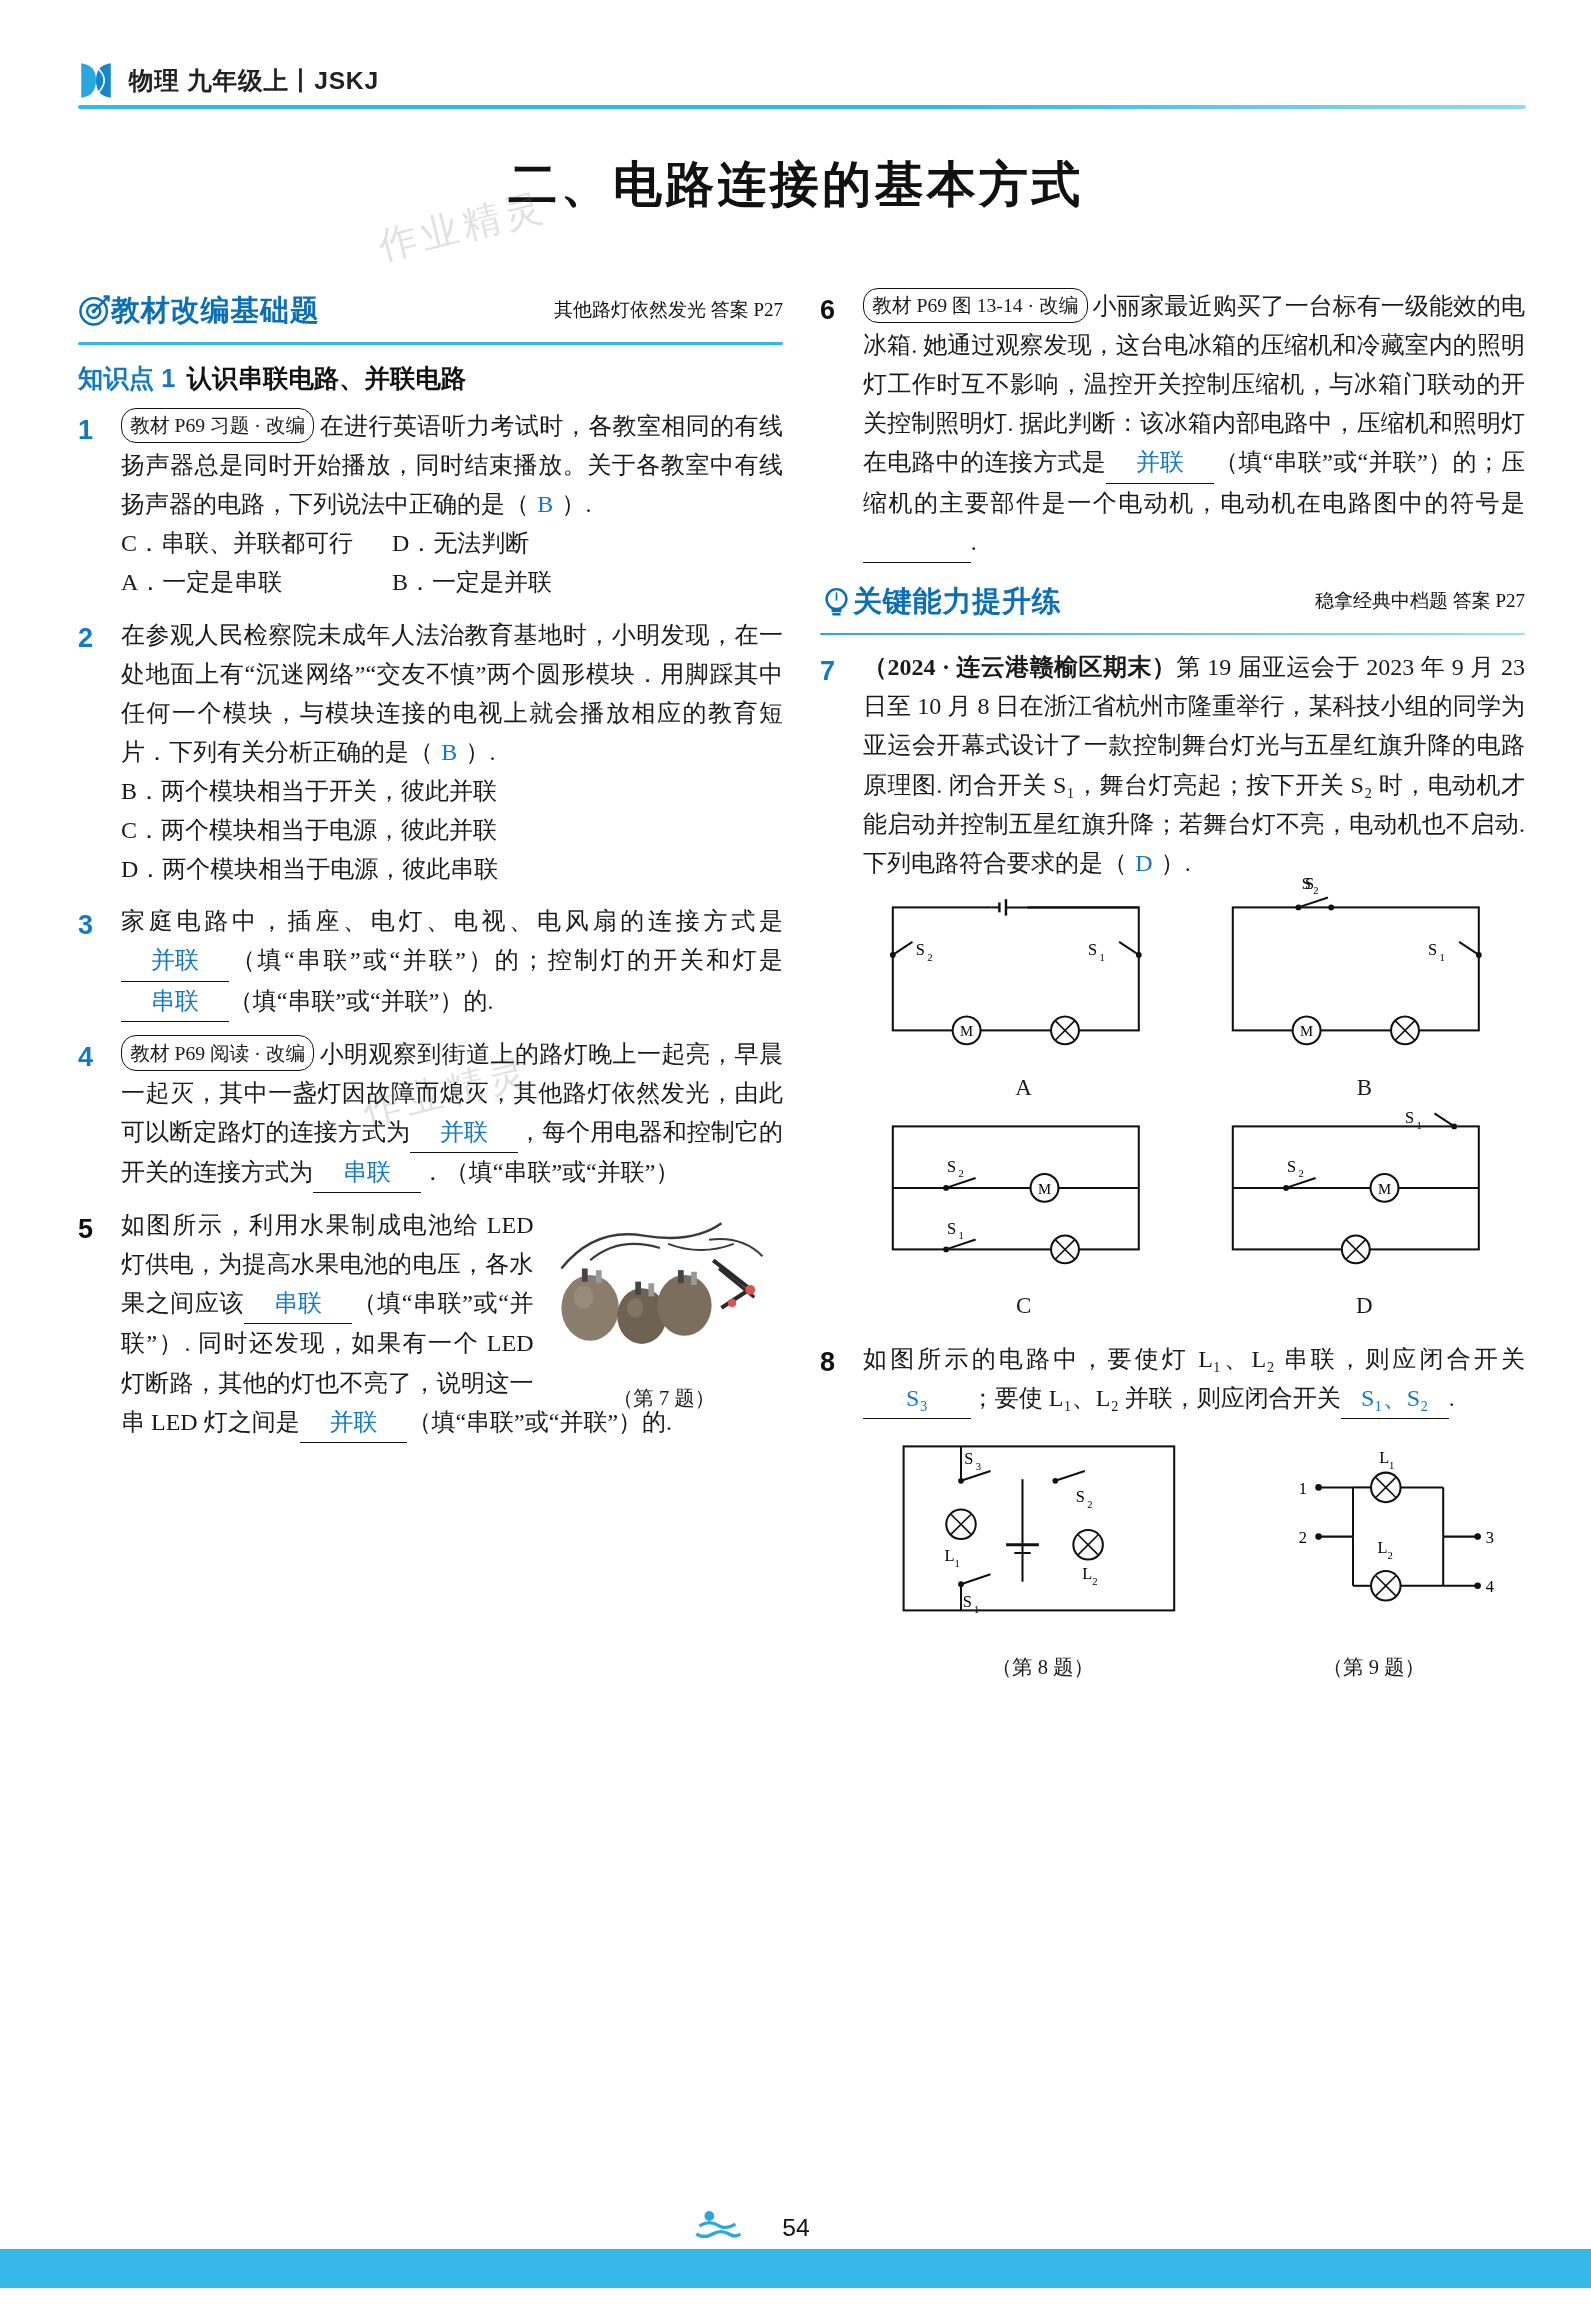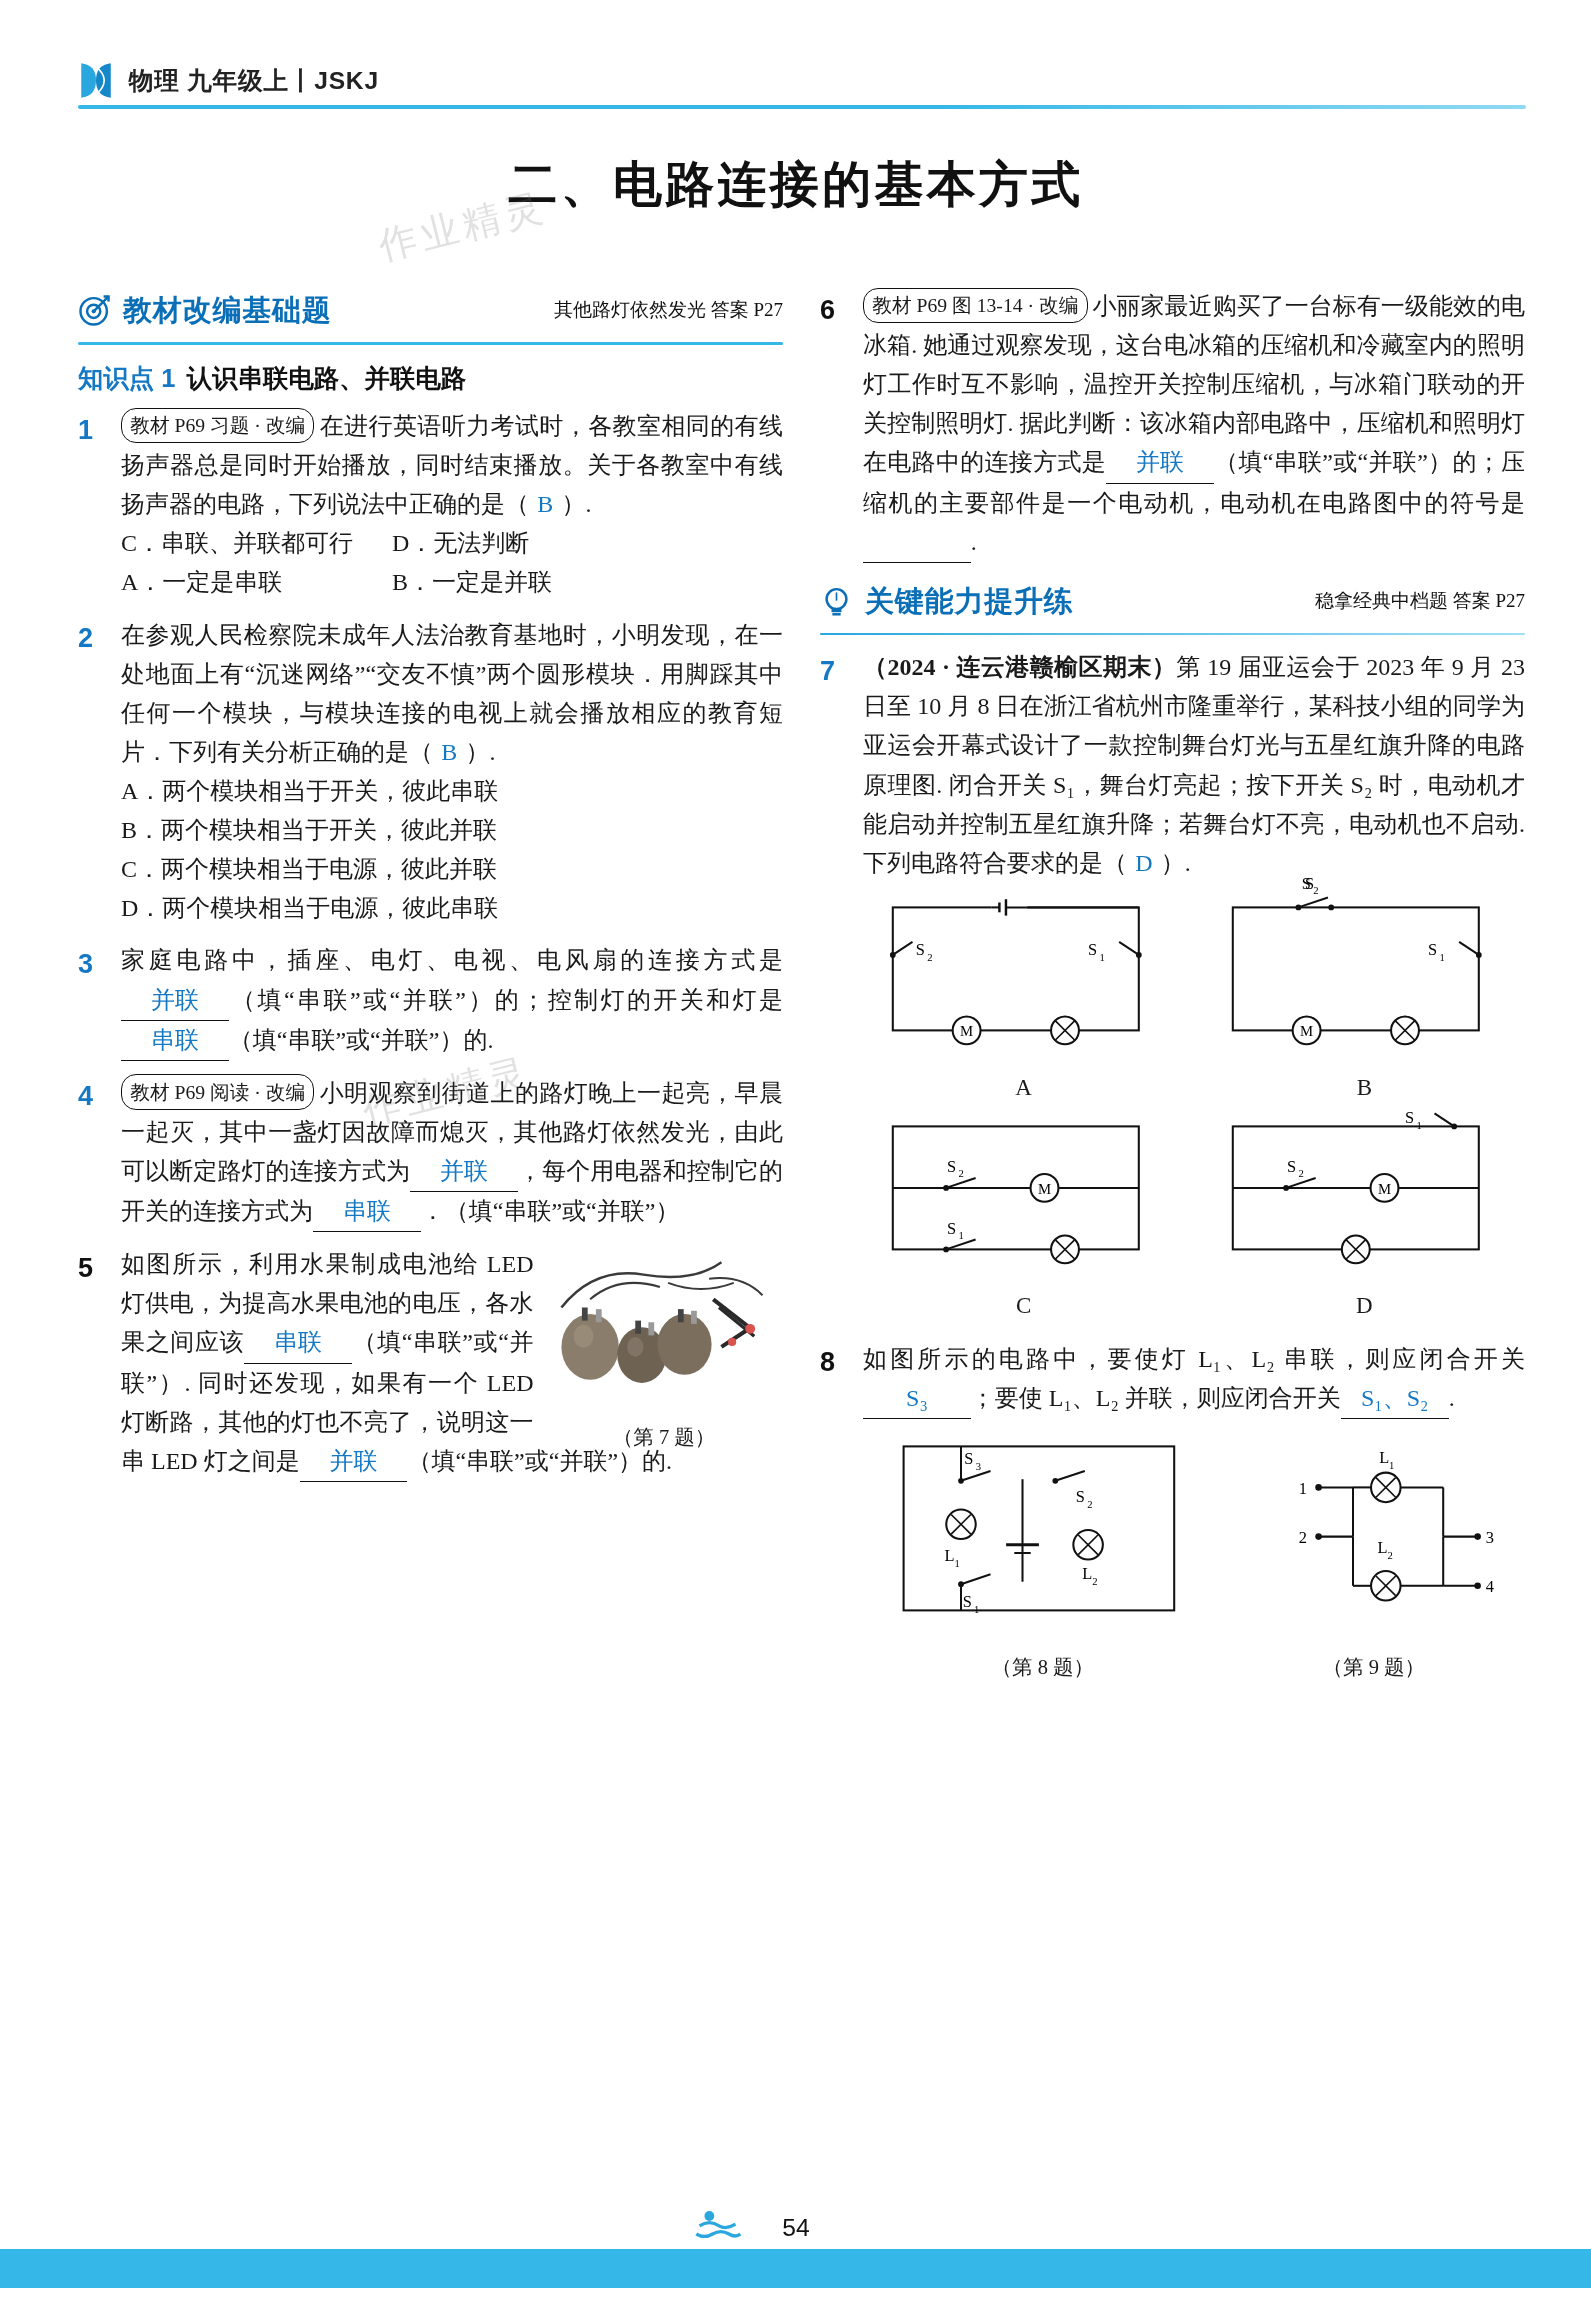--- a/index.html
+++ b/index.html
@@ -42,21 +42,21 @@
   }
   
   .col{
     position:absolute;top:287px;width:705px;
     font-size:24px;line-height:1.62;
   }
   .col-left{left:78px;}
   .col-right{left:820px;}
   
   .banner{
-    display:flex;align-items:center;gap:12px;margin-bottom:8.2px;position:relative;justify-content:space-between;
+    display:flex;align-items:center;gap:0;margin-bottom:8.2px;position:relative;justify-content:space-between;
   }
   .banner-icon{width:33px;height:33px;flex:0 0 auto;}
   .banner-text{
     font-size:29px;font-weight:bold;color:#0b6fb8;
     font-family:"Liberation Sans",sans-serif;
     letter-spacing:0.8px;
   }
   .banner-note{
     font-size:19px;color:#111;margin-left:auto;white-space:nowrap;
     font-family:"Liberation Serif",serif;
@@ -192,21 +192,20 @@
           <div>A．一定是串联</div>
           <div>B．一定是并联</div>
         </div>
       </div>
     </div>
 
     <div class="q">
       <span class="q-num">2</span>
       <div class="q-body">
         <span>在参观人民检察院未成年人法治教育基地时，小明发现，在一处地面上有“沉迷网络”“交友不慎”两个圆形模块．用脚踩其中任何一个模块，与模块连接的电视上就会播放相应的教育短片．下列有关分析正确的是（</span><span class="paren-ans">B</span><span>）.</span>
-        <div>A．两个模块相当于开关，彼此串联</div>
         <div>B．两个模块相当于开关，彼此并联</div>
         <div>C．两个模块相当于电源，彼此并联</div>
         <div>D．两个模块相当于电源，彼此串联</div>
       </div>
     </div>
 
     <div class="q">
       <span class="q-num">3</span>
       <div class="q-body">
         <span>家庭电路中，插座、电灯、电视、电风扇的连接方式是</span><span class="blank">并联</span><span>（填“串联”或“并联”）的；控制灯的开关和灯是</span><span class="blank">串联</span><span>（填“串联”或“并联”）的.</span>

